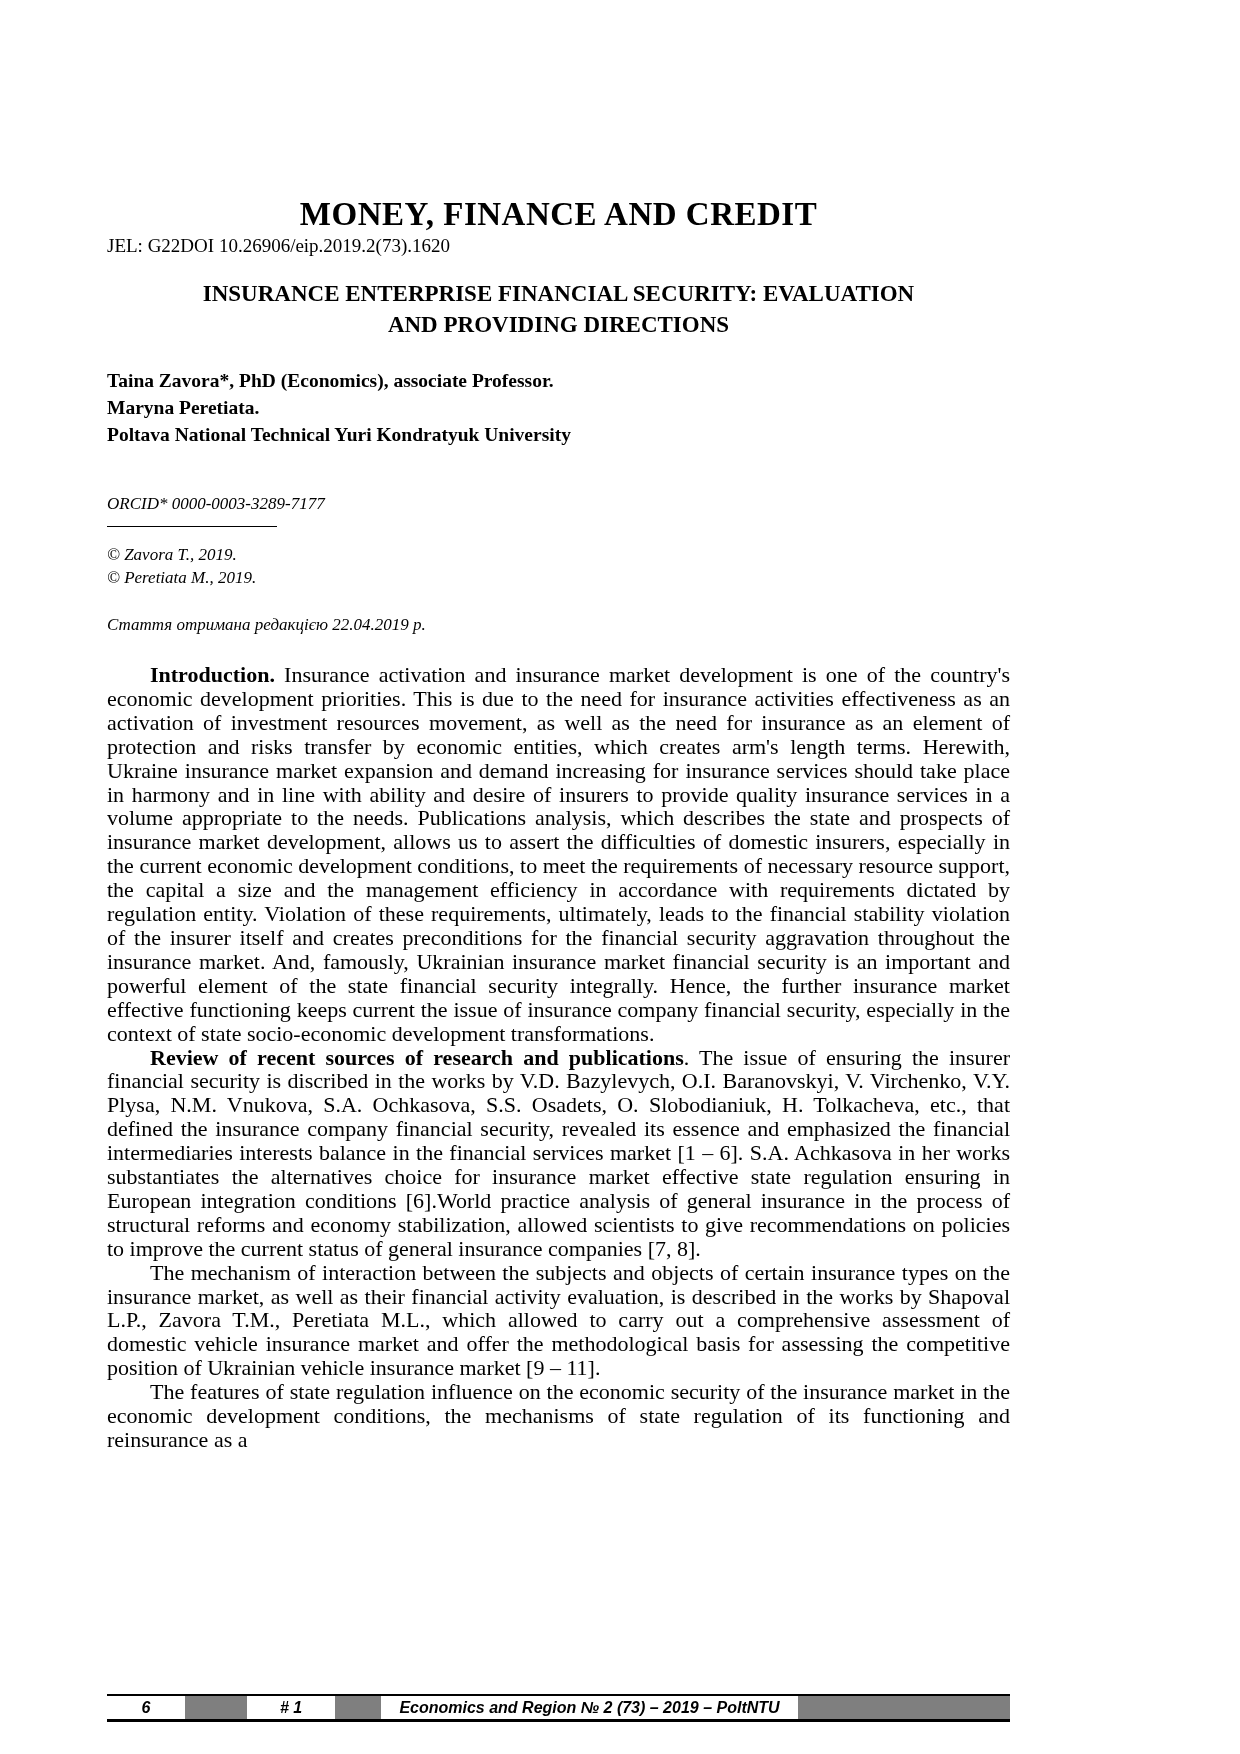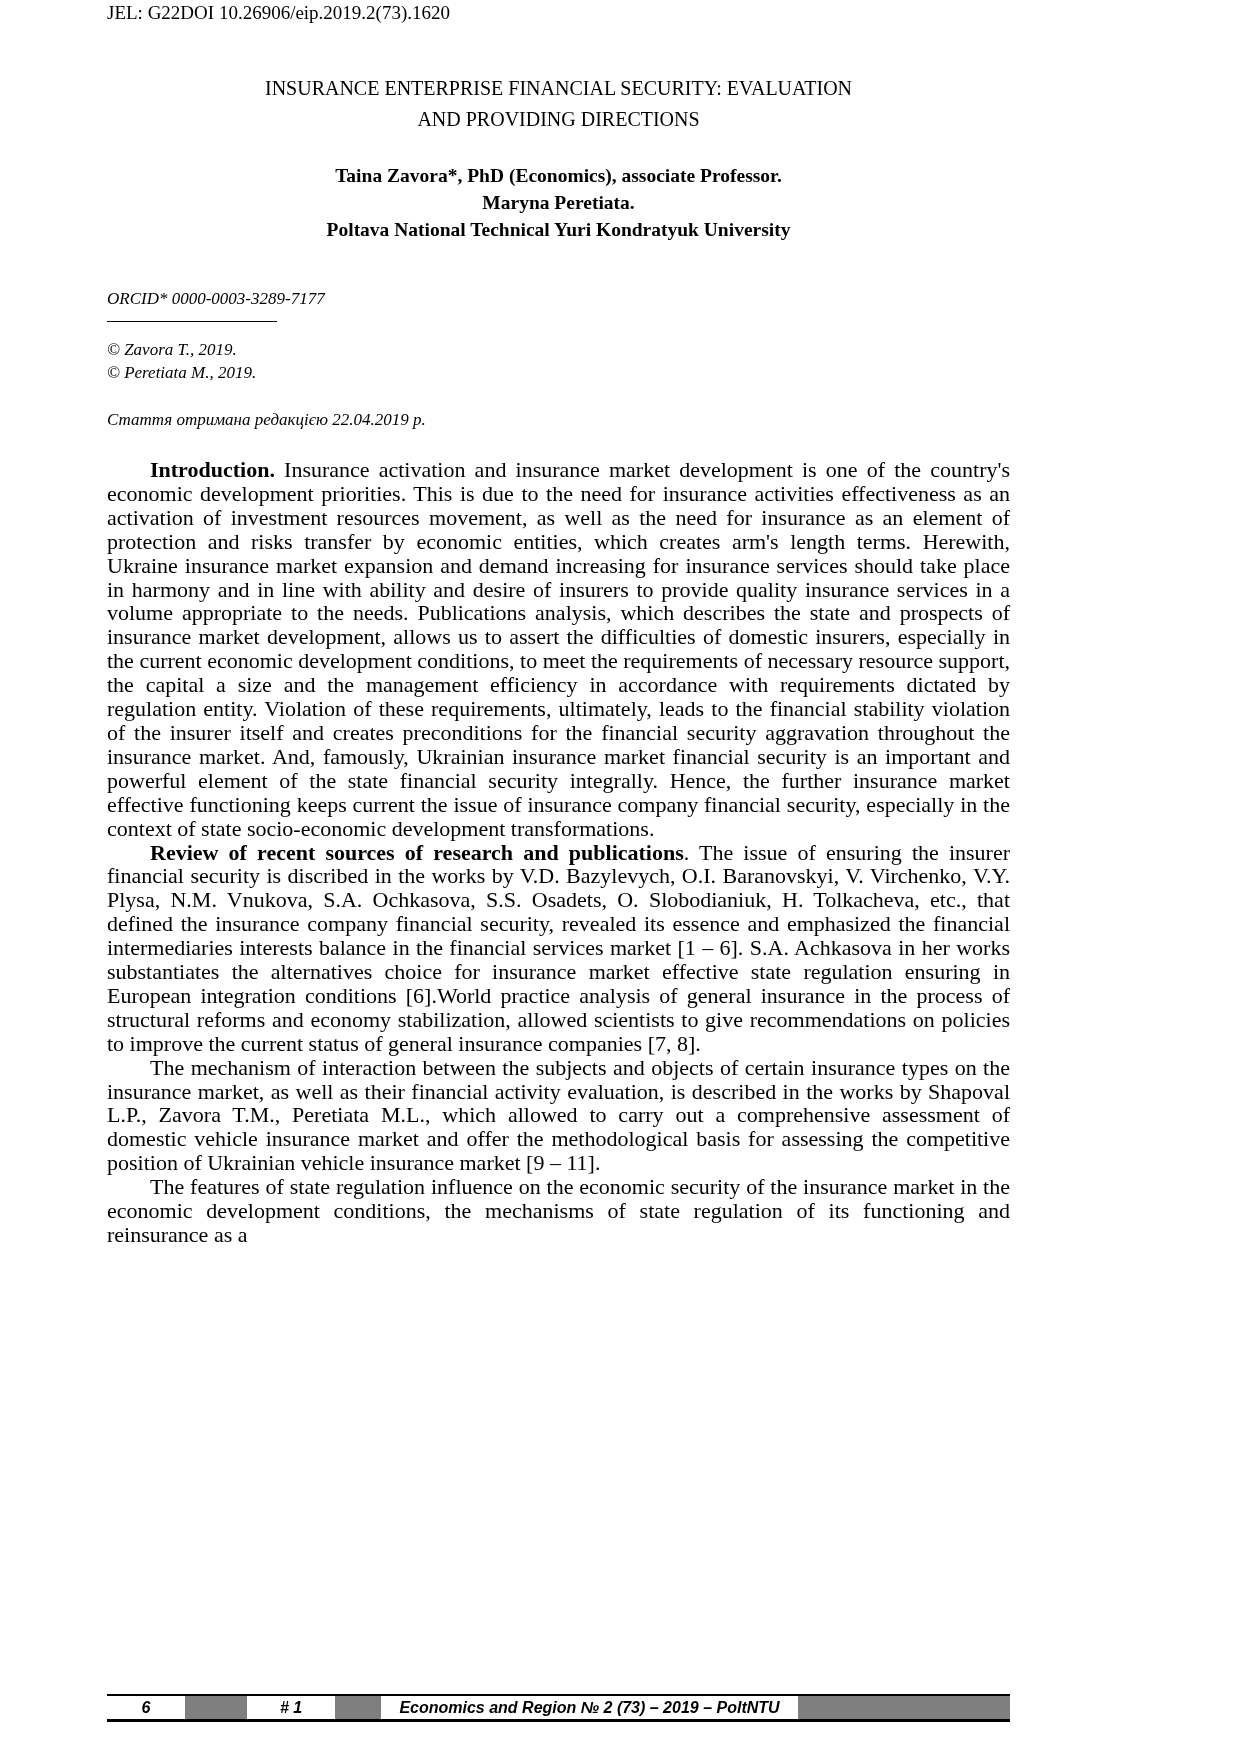--- a/index.html
+++ b/index.html
@@ -32,29 +32,28 @@
     font-size: 19px;
     line-height: 25px;
   }
   .jel-doi-row {
     display: flex;
     justify-content: flex-start;
     font-size: 19px;
     line-height: 25px;
   }
   .article-title {
-    margin-top: 48px;
+    margin-top: 20px;
     text-align: center;
-    font-weight: normal;
-    font-size: 20px;
+    font-weight: bold;
+    font-size: 23px;
     line-height: 31px;
   }
   .authors {
     margin-top: 27px;
-    text-align: center;
     font-weight: bold;
     font-size: 19.5px;
     line-height: 27px;
   }
   .orcid {
     margin-top: 46px;
     font-style: italic;
     font-size: 17px;
   }
   .footnote-divider {
@@ -113,20 +112,21 @@
   .f-box1 { width: 62px; }
   .f-box2 { width: 46px; }
   .f-box3 { width: 212px; }
 </style>
 </head>
 <body>
 
 <div class="page">
   <div class="content">
 
+    <div class="section-title">MONEY, FINANCE AND CREDIT</div>
 
 
     <div class="jel-doi-row">
       <span>JEL: G22</span>
       <span>DOI 10.26906/eip.2019.2(73).1620</span>
     </div>
 
     <div class="article-title">
       <div>INSURANCE ENTERPRISE FINANCIAL SECURITY: EVALUATION</div>
       <div>AND PROVIDING DIRECTIONS</div>

